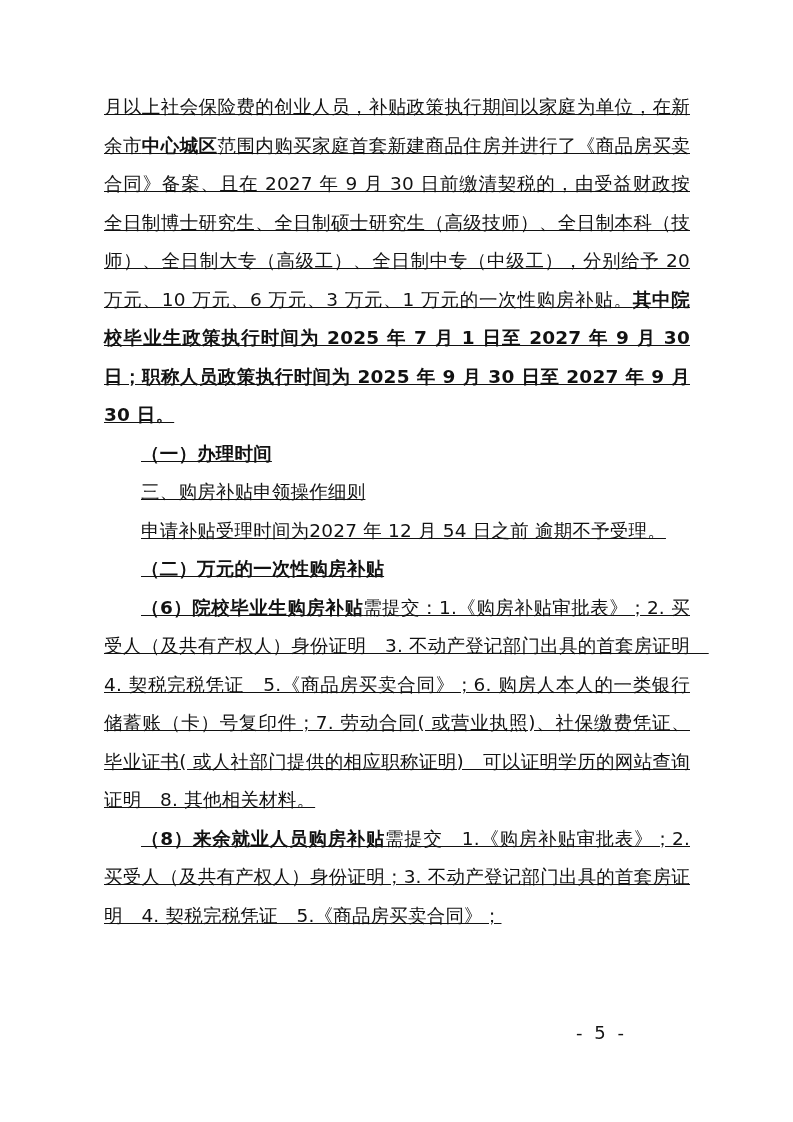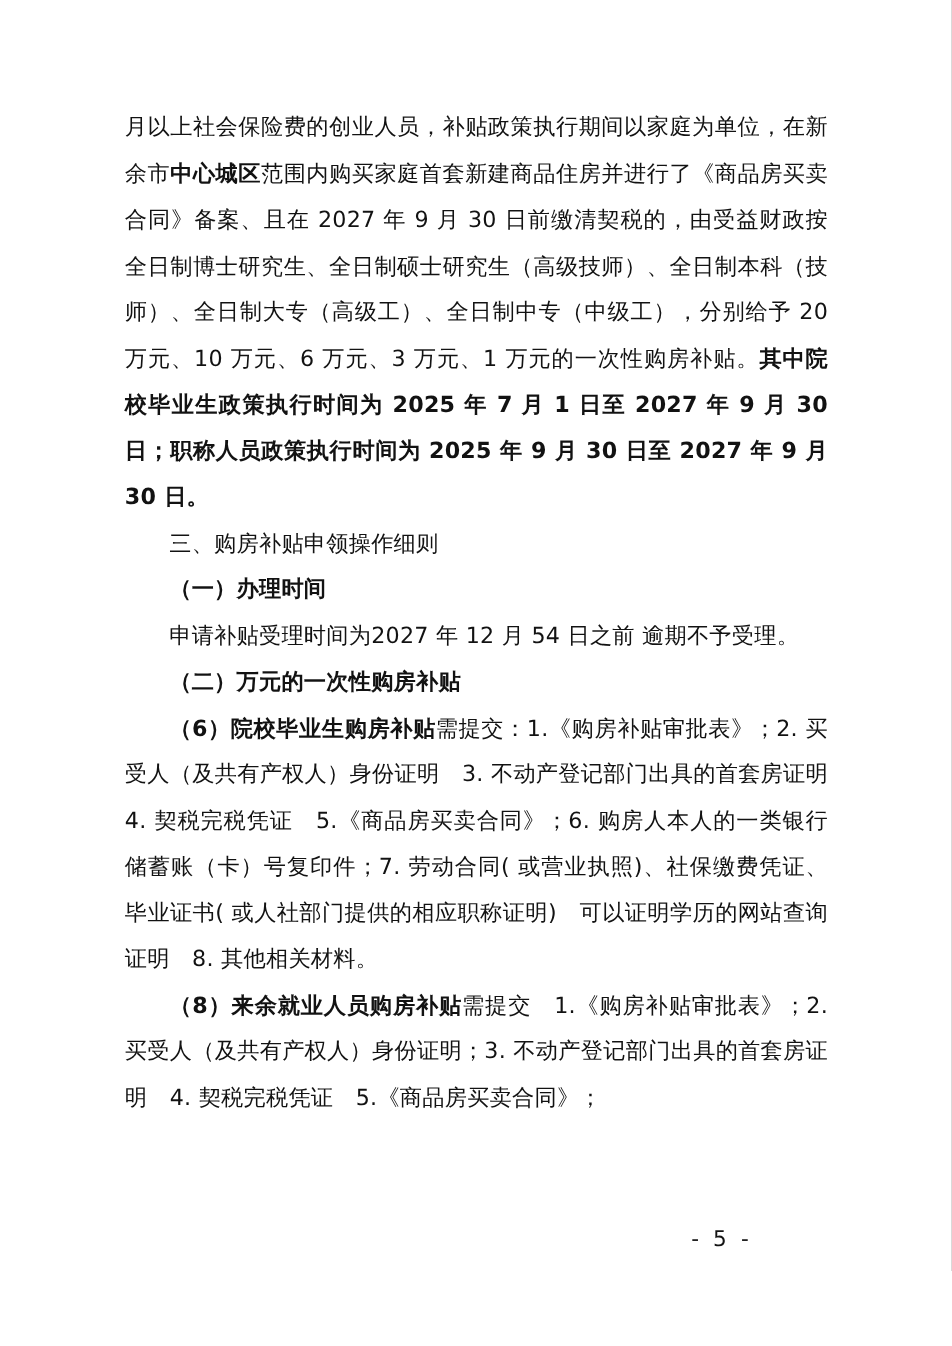--- a/index.html
+++ b/index.html
@@ -24,20 +24,21 @@
   }
   p {
     margin: 0;
     font-family: "DejaVu Sans", "Liberation Sans", sans-serif;
     font-size: 18.5px;
     line-height: 38.5px;
     color: #121212;
     text-align: justify;
     text-justify: inter-ideograph;
     letter-spacing: 0.2px;
+    text-decoration: underline;
   }
   p.indent {
     text-indent: 37px;
   }
   .b {
     font-weight: bold;
   }
   .page-number {
     position: absolute;
     left: 0;
@@ -55,22 +56,22 @@
     margin-left: 430px;
     letter-spacing: 3px;
   }
 </style>
 </head>
 <body>
 
 <div class="page">
   <div class="content">
     <p class="para"><span>月以上社会保险费的创业人员，补贴政策执行期间以家庭为单位，在新余市</span><span class="b">中心城区</span><span>范围内购买家庭首套新建商品住房并进行了《商品房买卖合同》备案、且在 2027 年 9 月 30 日前缴清契税的，由受益财政按全日制博士研究生、全日制硕士研究生（高级技师）、全日制本科（技师）、全日制大专（高级工）、全日制中专（中级工），分别给予 20 万元、10 万元、6 万元、3 万元、1 万元的一次性购房补贴。</span><span class="b">其中院校毕业生政策执行时间为 2025 年 7 月 1 日至 2027 年 9 月 30 日；职称人员政策执行时间为 2025 年 9 月 30 日至 2027 年 9 月 30 日。</span></p>
+    <p class="para indent"><span class="b">（一）办理时间</span></p>
     <p class="para indent"><span>三、购房补贴申领操作细则</span></p>
-    <p class="para indent"><span class="b">（一）办理时间</span></p>
     <p class="para indent"><span>申请补贴受理时间为2027 年 12 月 54 日之前 逾期不予受理。</span></p>
     <p class="para indent"><span class="b">（二）万元的一次性购房补贴</span></p>
     <p class="para indent"><span class="b">（6）院校毕业生购房补贴</span><span>需提交：1.《购房补贴审批表》；2. 买受人（及共有产权人）身份证明　3. 不动产登记部门出具的首套房证明　4. 契税完税凭证　5.《商品房买卖合同》；6. 购房人本人的一类银行储蓄账（卡）号复印件；7. 劳动合同( 或营业执照)、社保缴费凭证、毕业证书( 或人社部门提供的相应职称证明)　可以证明学历的网站查询证明　8. 其他相关材料。</span></p>
     <p class="para indent"><span class="b">（8）来余就业人员购房补贴</span><span>需提交　1.《购房补贴审批表》；2. 买受人（及共有产权人）身份证明；3. 不动产登记部门出具的首套房证明　4. 契税完税凭证　5.《商品房买卖合同》；</span></p>
   </div>
   <div class="page-number">
     <span class="pn-inner">- 5 -</span>
   </div>
 </div>
 

